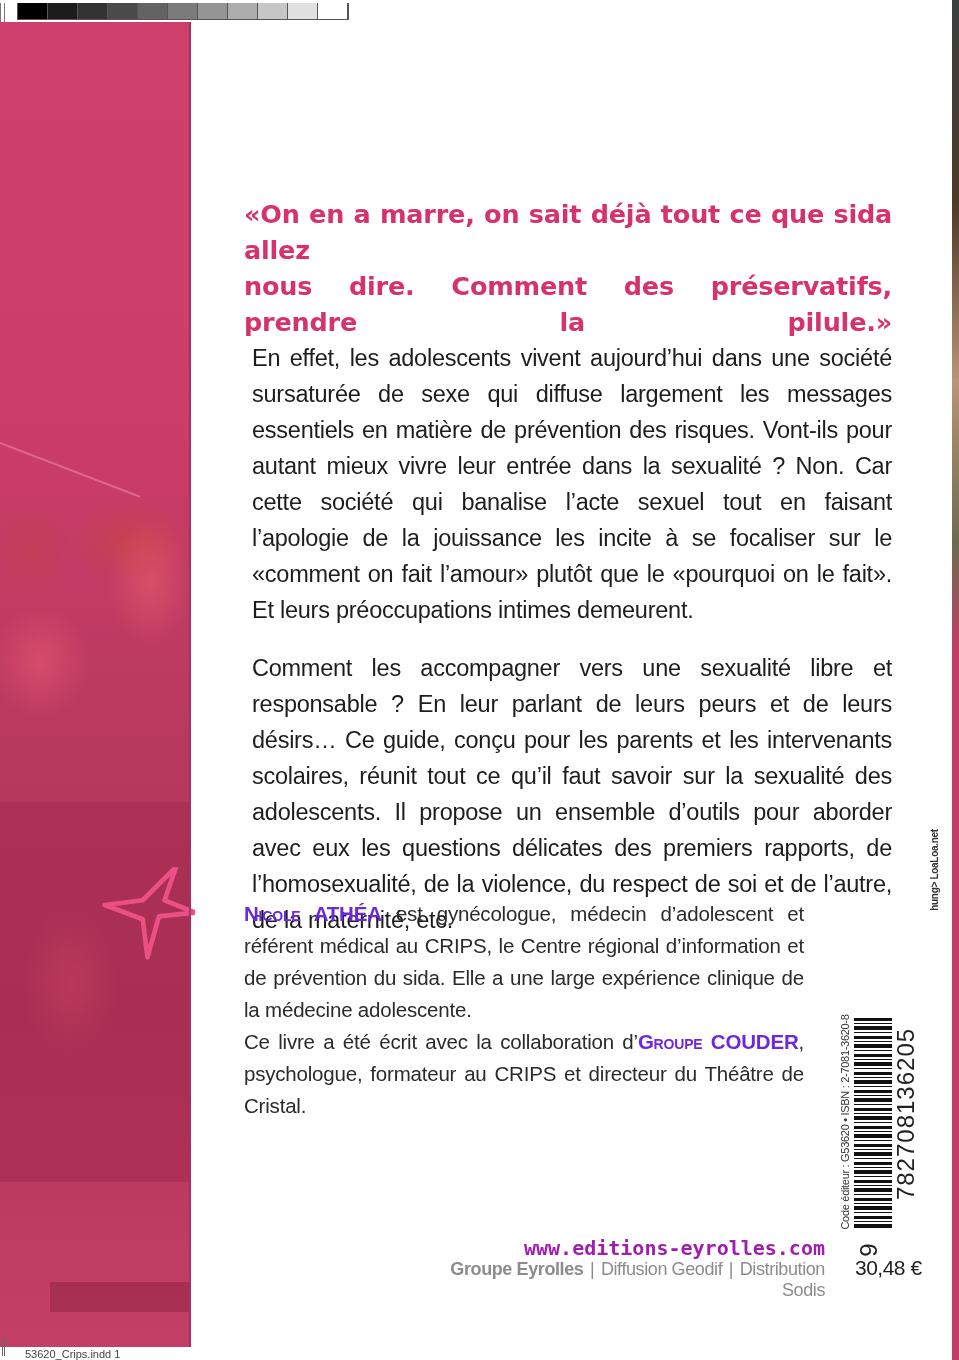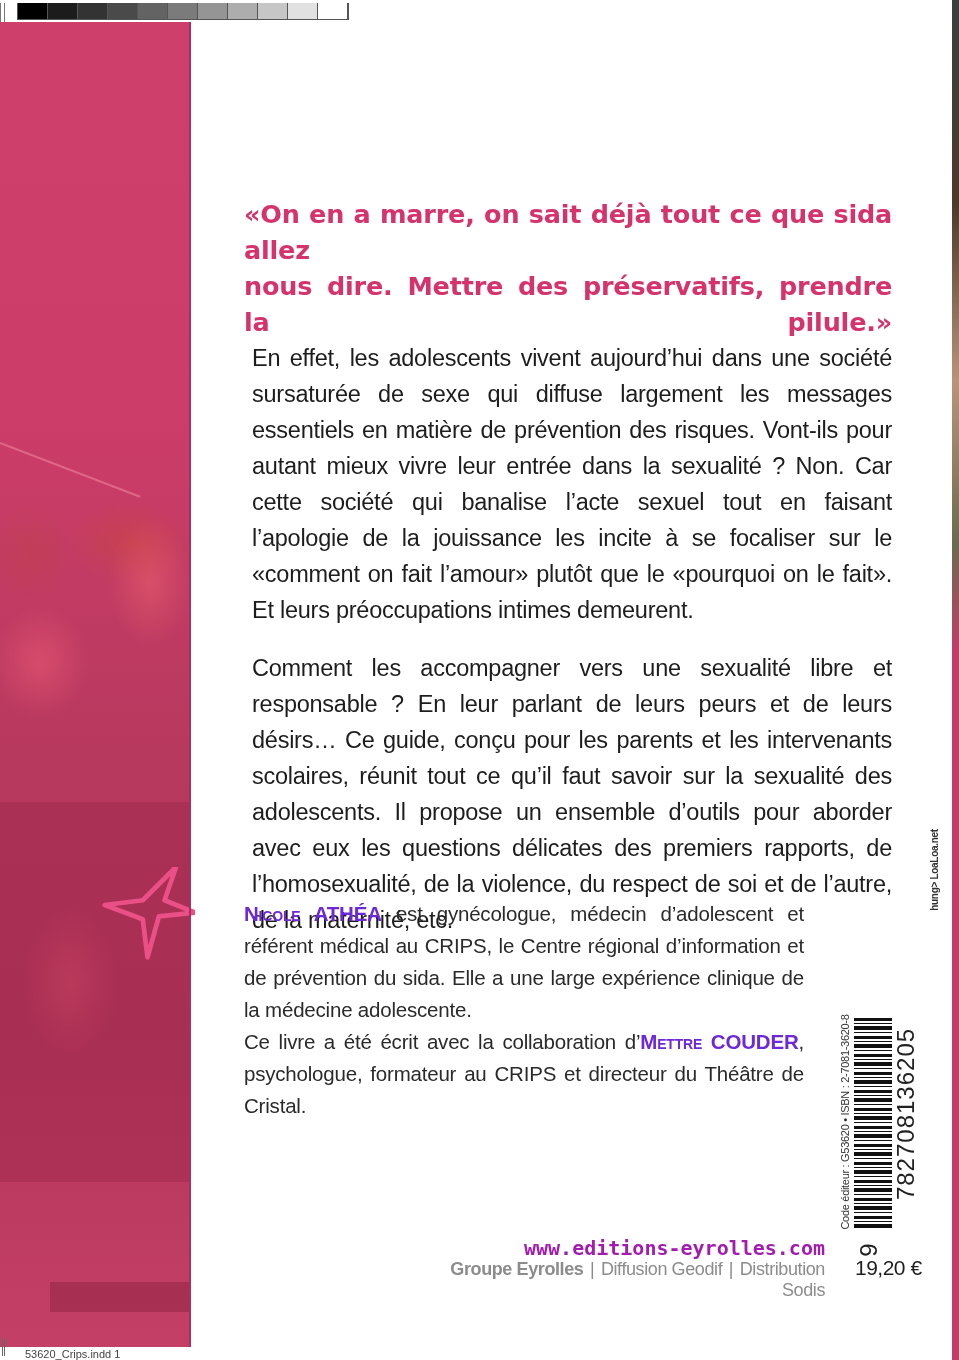--- a/index.html
+++ b/index.html
@@ -103,32 +103,32 @@
   </svg>
   <div class="belt"></div>
   <div class="edge"></div>
 </div>
 
 <div class="right-strip"></div>
 
 <div class="content">
   <div class="quote">
     <span>«On en a marre, on sait déjà tout ce que sida allez</span>
-    <span>nous dire. Mettre des préservatifs, prendre la pilule.»</span>
+    <span>nous dire. Comment des préservatifs, prendre la pilule.»</span>
   </div>
   <p class="para">En effet, les adolescents vivent aujourd’hui dans une société sursaturée de sexe qui diffuse largement les messages essentiels en matière de prévention des risques. Vont-ils pour autant mieux vivre leur entrée dans la sexualité ? Non. Car cette société qui banalise l’acte sexuel tout en faisant l’apologie de la jouissance les incite à se focaliser sur le «comment on fait l’amour» plutôt que le «pourquoi on le fait». Et leurs préoccupations intimes demeurent.</p>
   <p class="para">Comment les accompagner vers une sexualité libre et responsable ? En leur parlant de leurs peurs et de leurs désirs… Ce guide, conçu pour les parents et les intervenants scolaires, réunit tout ce qu’il faut savoir sur la sexualité des adolescents. Il propose un ensemble d’outils pour aborder avec eux les questions délicates des premiers rapports, de l’homosexualité, de la violence, du respect de soi et de l’autre, de la maternité, etc.</p>
 </div>
 
 <div class="bio">
   <p>
     <span class="name"><span style="font-variant: small-caps;">Nicole</span> <span>ATHÉA</span></span><span> est gynécologue, médecin d’adolescent et référent médical au CRIPS, le Centre régional d’information et de prévention du sida. Elle a une large expérience clinique de la médecine adolescente.</span>
   </p>
   <p>
-    <span>Ce livre a été écrit avec la collaboration d’</span><span class="name"><span style="font-variant: small-caps;">Mettre</span> <span>COUDER</span></span><span>, psychologue, formateur au CRIPS et directeur du Théâtre de Cristal.</span>
+    <span>Ce livre a été écrit avec la collaboration d’</span><span class="name"><span style="font-variant: small-caps;">Groupe</span> <span>COUDER</span></span><span>, psychologue, formateur au CRIPS et directeur du Théâtre de Cristal.</span>
   </p>
 </div>
 
 <div class="url">www.editions-eyrolles.com</div>
 <div class="publisher">
   <span class="grp">Groupe Eyrolles</span>
   <span class="sep">|</span>
   <span>Diffusion Geodif</span>
   <span class="sep">|</span>
   <span>Distribution Sodis</span>
@@ -138,20 +138,20 @@
   <div class="code-text">
     <span>Code éditeur : G53620 • ISBN : 2-7081-3620-8</span>
   </div>
   <div class="bars"></div>
   <div class="digits">
     <span>782708136205</span>
   </div>
 </div>
 <div class="digit-nine">9</div>
 
-<div class="price">19,20 €</div>
+<div class="price">30,48 €</div>
 
 <div class="credit">
   <span><b>hung&gt; LoaLoa.net</b></span>
 </div>
 
 <div class="slug-bar"></div>
 <div class="slug">53620_Crips.indd   1</div>
 
 </body></html>

